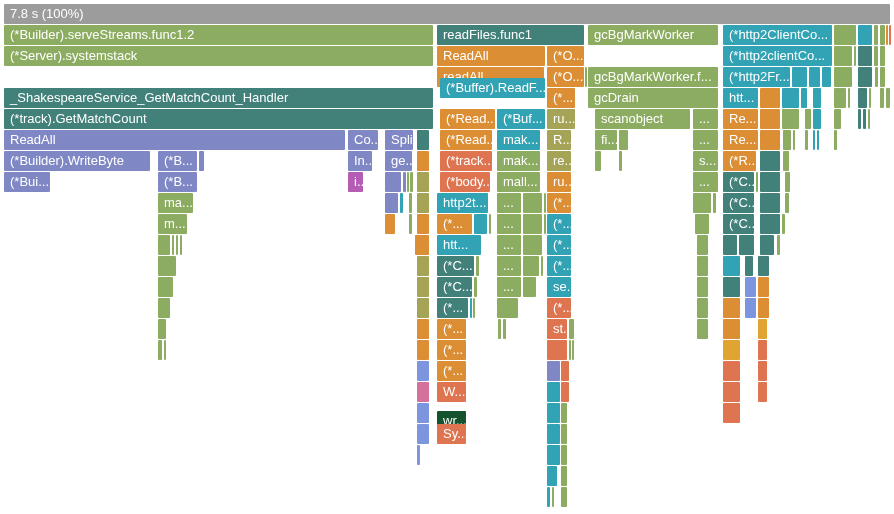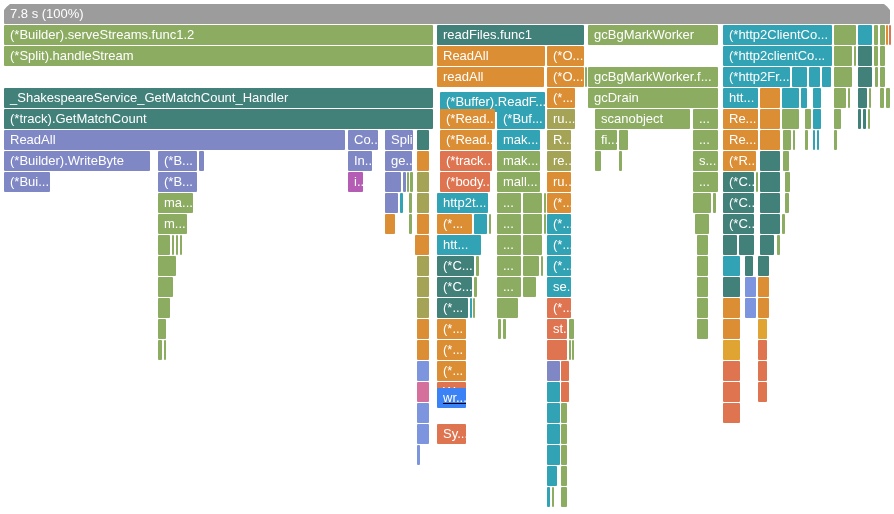--- a/index.html
+++ b/index.html
@@ -7,21 +7,20 @@
     padding: 0;
     background: #ffffff;
     font-family: "Liberation Sans", sans-serif;
   }
   #stage {
     position: relative;
     width: 894px;
     height: 514px;
     background: #ffffff;
     overflow: hidden;
-    border-radius: 23px;
   }
   .bar {
     position: absolute;
     box-sizing: border-box;
     border-radius: 1px;
     overflow: hidden;
     cursor: pointer;
   }
   .bar .lbl {
     display: block;
@@ -52,21 +51,21 @@
     <div class="bar" style="left: 723px; top: 25px; width: 109px; height: 20px; background: rgb(50, 163, 180);">
       <span class="lbl">(*http2ClientCo...</span>
     </div>
     <div class="bar" style="left: 834px; top: 25px; width: 22px; height: 20px; background: rgb(140, 172, 97);"></div>
     <div class="bar" style="left: 858px; top: 25px; width: 14px; height: 20px; background: rgb(50, 163, 180);"></div>
     <div class="bar" style="left: 874px; top: 25px; width: 4px; height: 20px; background: rgb(140, 172, 97);"></div>
     <div class="bar" style="left: 880px; top: 25px; width: 5px; height: 20px; background: rgb(140, 172, 97);"></div>
     <div class="bar" style="left: 886px; top: 25px; width: 2px; height: 20px; background: rgb(219, 142, 51);"></div>
     <div class="bar" style="left: 889px; top: 25px; width: 2px; height: 20px; background: rgb(223, 116, 80);"></div>
     <div class="bar" style="left: 4px; top: 46px; width: 429px; height: 20px; background: rgb(140, 172, 97);">
-      <span class="lbl">(*Split).handleStream</span>
+      <span class="lbl">(*Server).systemstack</span>
     </div>
     <div class="bar" style="left: 437px; top: 46px; width: 108px; height: 20px; background: rgb(219, 142, 51);">
       <span class="lbl">ReadAll</span>
     </div>
     <div class="bar" style="left: 547px; top: 46px; width: 37px; height: 20px; background: rgb(219, 142, 51);">
       <span class="lbl">(*O...</span>
     </div>
     <div class="bar" style="left: 723px; top: 46px; width: 109px; height: 20px; background: rgb(50, 163, 180);">
       <span class="lbl">(*http2clientCo...</span>
     </div>
@@ -91,21 +90,21 @@
     <div class="bar" style="left: 792px; top: 67px; width: 15px; height: 20px; background: rgb(50, 163, 180);"></div>
     <div class="bar" style="left: 809px; top: 67px; width: 11px; height: 20px; background: rgb(50, 163, 180);"></div>
     <div class="bar" style="left: 822px; top: 67px; width: 9px; height: 20px; background: rgb(50, 163, 180);"></div>
     <div class="bar" style="left: 834px; top: 67px; width: 18px; height: 20px; background: rgb(140, 172, 97);"></div>
     <div class="bar" style="left: 858px; top: 67px; width: 14px; height: 20px; background: rgb(66, 128, 122);"></div>
     <div class="bar" style="left: 875px; top: 67px; width: 3px; height: 20px; background: rgb(140, 172, 97);"></div>
     <div class="bar" style="left: 880px; top: 67px; width: 5px; height: 20px; background: rgb(140, 172, 97);"></div>
     <div class="bar" style="left: 4px; top: 88px; width: 429px; height: 20px; background: rgb(66, 128, 122);">
       <span class="lbl">_ShakespeareService_GetMatchCount_Handler</span>
     </div>
-    <div class="bar" style="left: 440px; top: 92px; width: 105px; height: 20px; background: rgb(50, 163, 180);">
+    <div class="bar" style="left: 440px; top: 78px; width: 105px; height: 20px; background: rgb(50, 163, 180);">
       <span class="lbl">(*Buffer).ReadF...</span>
     </div>
     <div class="bar" style="left: 547px; top: 88px; width: 28px; height: 20px; background: rgb(219, 142, 51);">
       <span class="lbl">(*...</span>
     </div>
     <div class="bar" style="left: 588px; top: 88px; width: 130px; height: 20px; background: rgb(140, 172, 97);">
       <span class="lbl">gcDrain</span>
     </div>
     <div class="bar" style="left: 723px; top: 88px; width: 35px; height: 20px; background: rgb(50, 163, 180);">
       <span class="lbl">htt...</span>
@@ -405,21 +404,21 @@
     <div class="bar" style="left: 758px; top: 361px; width: 9px; height: 20px; background: rgb(223, 116, 80);"></div>
     <div class="bar" style="left: 417px; top: 382px; width: 12px; height: 20px; background: rgb(213, 112, 156);"></div>
     <div class="bar" style="left: 437px; top: 382px; width: 29px; height: 20px; background: rgb(223, 116, 80);">
       <span class="lbl">W...</span>
     </div>
     <div class="bar" style="left: 547px; top: 382px; width: 13px; height: 20px; background: rgb(50, 163, 180);"></div>
     <div class="bar" style="left: 561px; top: 382px; width: 8px; height: 20px; background: rgb(223, 116, 80);"></div>
     <div class="bar" style="left: 723px; top: 382px; width: 17px; height: 20px; background: rgb(223, 116, 80);"></div>
     <div class="bar" style="left: 758px; top: 382px; width: 9px; height: 20px; background: rgb(223, 116, 80);"></div>
     <div class="bar" style="left: 417px; top: 403px; width: 12px; height: 20px; background: rgb(124, 149, 222);"></div>
-    <div class="bar" style="left: 437px; top: 388px; width: 29px; height: 20px; background: #3b82f6; text-decoration: underline;">
+    <div class="bar" style="left: 437px; top: 411px; width: 29px; height: 20px; background: #14532d; text-decoration: underline;">
       <span class="lbl">wr...</span>
     </div>
     <div class="bar" style="left: 547px; top: 403px; width: 13px; height: 20px; background: rgb(50, 163, 180);"></div>
     <div class="bar" style="left: 561px; top: 403px; width: 6px; height: 20px; background: rgb(140, 172, 97);"></div>
     <div class="bar" style="left: 723px; top: 403px; width: 17px; height: 20px; background: rgb(223, 116, 80);"></div>
     <div class="bar" style="left: 417px; top: 424px; width: 12px; height: 20px; background: rgb(124, 149, 222);"></div>
     <div class="bar" style="left: 437px; top: 424px; width: 29px; height: 20px; background: rgb(223, 116, 80);">
       <span class="lbl">Sy...</span>
     </div>
     <div class="bar" style="left: 547px; top: 424px; width: 13px; height: 20px; background: rgb(50, 163, 180);"></div>

